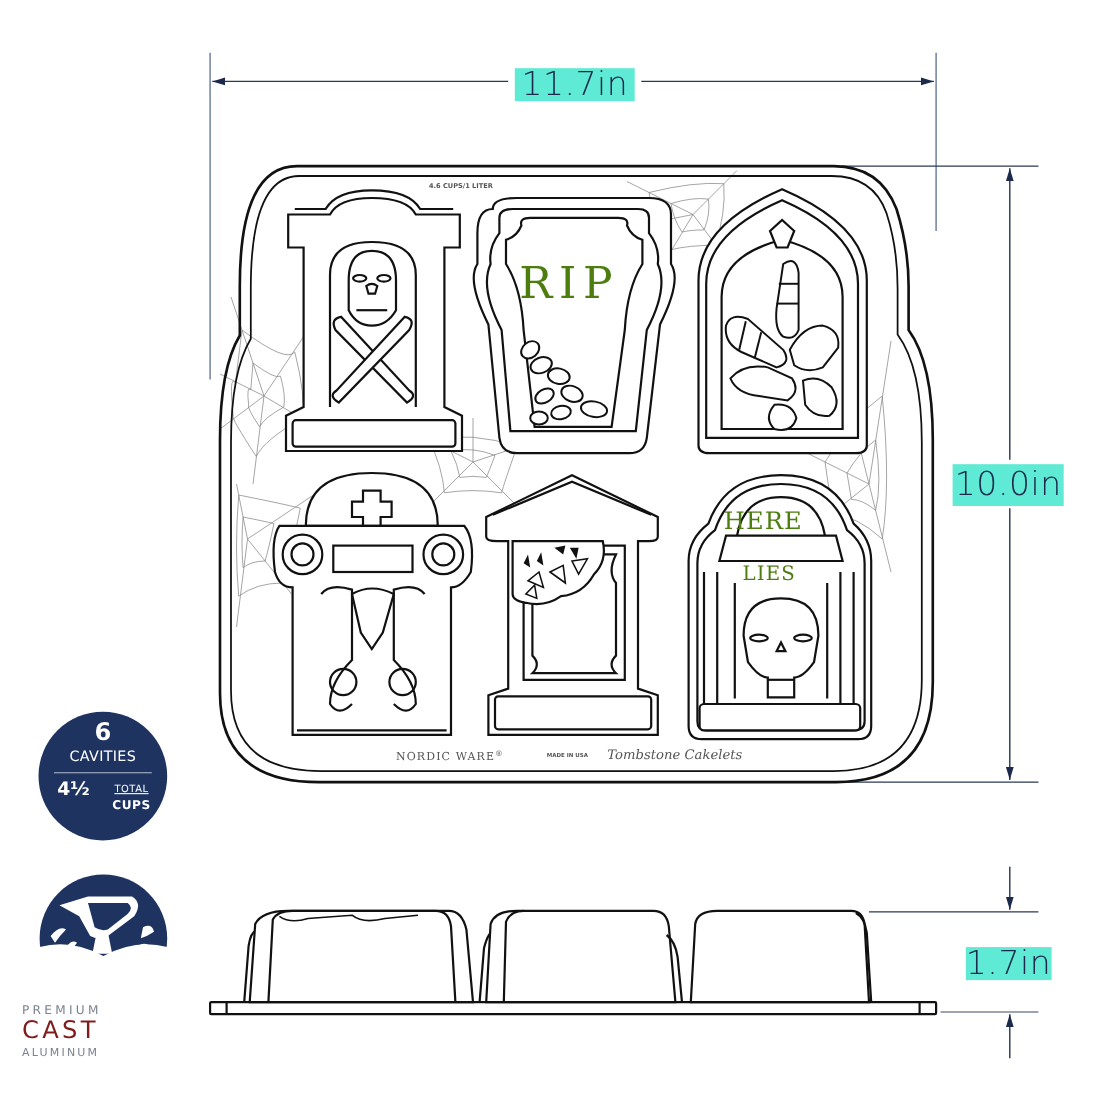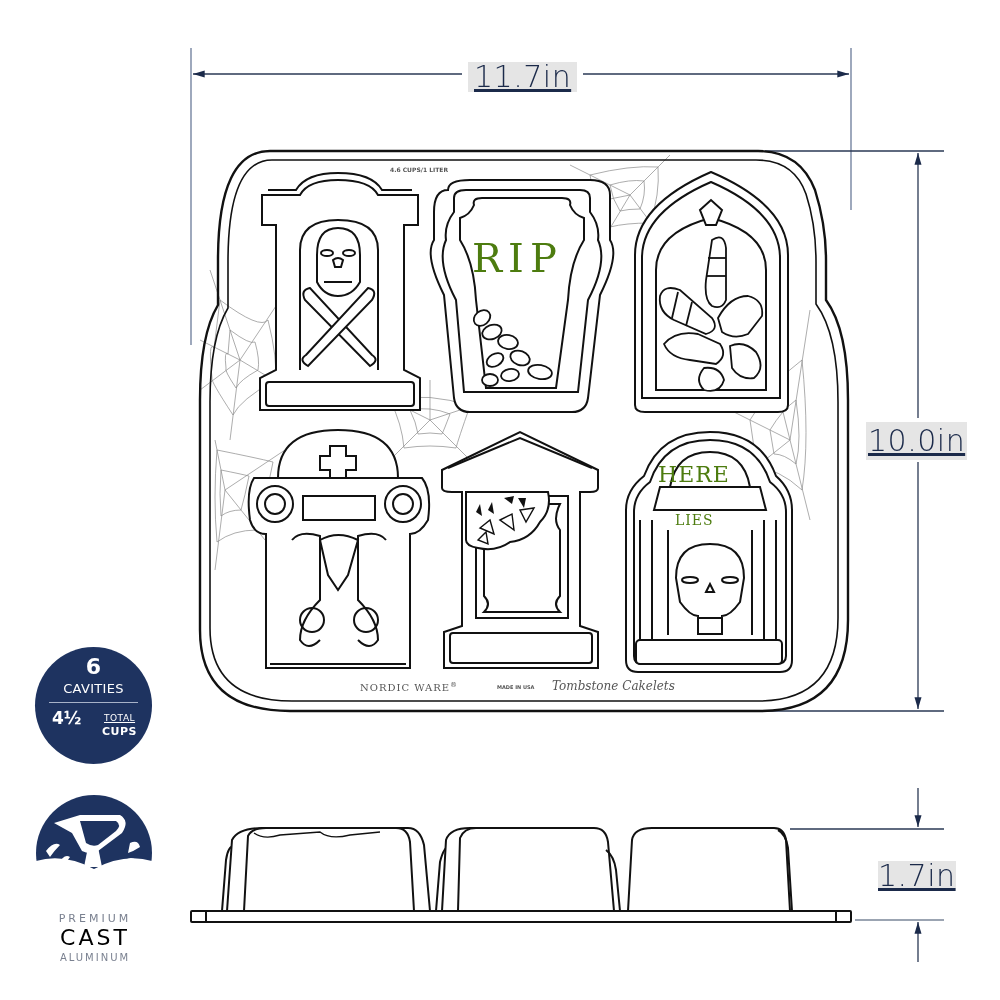--- a/index.html
+++ b/index.html
@@ -1,42 +1,42 @@
 <!DOCTYPE html>
 <html><head>
 <meta charset="utf-8">
 <style>
   html, body { margin: 0; padding: 0; background: #ffffff; }
   body { width: 1000px; height: 1000px; position: relative; overflow: hidden; font-family: "DejaVu Sans", sans-serif; }
   .stage { position: absolute; left: 0; top: 0; width: 1000px; height: 1000px; }
   svg.drawing { position: absolute; left: 0; top: 0; width: 1000px; height: 1000px; }
-  .dim-label { position: absolute; color: #1b2a4a; font-family: "DejaVu Sans", sans-serif; font-weight: 300; font-size: 30px; letter-spacing: 0.5px; background: #e5e5e5; line-height: 1; text-decoration: underline; }
+  .dim-label { position: absolute; color: #1b2a4a; font-family: "DejaVu Sans", sans-serif; font-weight: 300; font-size: 30px; letter-spacing: 0.5px; background: #5eead4; line-height: 1; }
   #dim-width { left: 468px; top: 62px; padding: 0 6px; }
   #dim-height { left: 866px; top: 422px; padding: 4px 2px; }
   #dim-depth { left: 878px; top: 861px; }
   .badge { position: absolute; left: 35px; top: 647px; width: 117px; height: 117px; border-radius: 50%; background: #1e3360; color: #fff; text-align: center; }
   .badge .num { position: absolute; left: 0; right: 0; top: 9px; font-size: 22px; font-weight: bold; line-height: 1; }
   .badge .cav { position: absolute; left: 0; right: 0; top: 35px; font-size: 13px; letter-spacing: 0.3px; line-height: 1; }
   .badge .rule { position: absolute; left: 14px; right: 14px; top: 55px; height: 1px; background: #a7b2c8; }
   .badge .cups-num { position: absolute; left: 17px; top: 63px; font-size: 17px; font-weight: bold; line-height: 1; }
   .badge .cups-total { position: absolute; left: 69px; top: 67px; font-size: 9px; line-height: 1; letter-spacing: 0.5px; text-decoration: underline; }
   .badge .cups-word { position: absolute; left: 67px; top: 79px; font-size: 11px; font-weight: bold; line-height: 1; letter-spacing: 0.5px; }
-  .cast-text { position: absolute; left: 20px; width: 150px; text-align: center; color: #7a8190; line-height: 1; }
+  .cast-text { position: absolute; left: 20px; width: 150px; color: #7a8190; line-height: 1; }
   #cast-premium { top: 913px; font-size: 11px; letter-spacing: 3px; }
-  #cast-cast { top: 927px; font-size: 22px; letter-spacing: 3px; color: #000000; }
+  #cast-cast { top: 927px; font-size: 22px; letter-spacing: 3px; color: #7f1d1d; }
   #cast-aluminum { top: 953px; font-size: 10px; letter-spacing: 2px; }
   .stamp { position: absolute; color: #555; font-family: "DejaVu Serif", serif; line-height: 1; text-align: center; }
   #stamp-capacity { left: 390px; top: 167px; font-size: 6px; font-weight: bold; font-family: "DejaVu Sans", sans-serif; }
   #stamp-brand { left: 360px; top: 682px; font-size: 10px; letter-spacing: 1px; }
   #stamp-made { left: 497px; top: 685px; font-size: 5px; font-weight: bold; font-family: "DejaVu Sans", sans-serif; }
   #stamp-name { left: 552px; top: 680px; font-size: 12px; font-style: italic; }
   .engr { position: absolute; color: #4d7c0f; font-family: "DejaVu Serif", serif; line-height: 1; }
   #engr-rip { left: 472px; top: 238px; font-size: 40px; letter-spacing: 6px; font-weight: 300; }
   #engr-here { left: 658px; top: 464px; font-size: 22px; letter-spacing: 1px; }
-  #engr-lies { left: 675px; top: 513px; font-size: 14px; letter-spacing: 1px; }
+  #engr-lies { left: 675px; top: 513px; font-size: 18px; letter-spacing: 1px; }
 </style>
 </head>
 <body>
 
 <div class="stage">
 
   <svg class="drawing" viewBox="0 0 1000 1000">
     <defs>
       <marker id="arrow" viewBox="0 0 10 10" refX="10" refY="5" markerWidth="9" markerHeight="9" orient="auto-start-reverse">
         <path d="M0,2 L10,5 L0,8 z" fill="#1b2a4a"></path>

